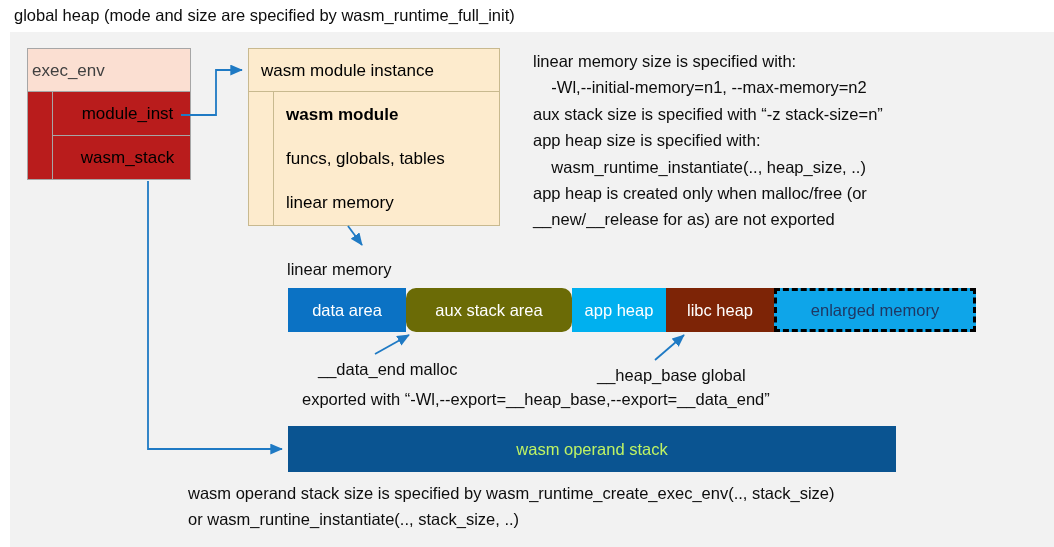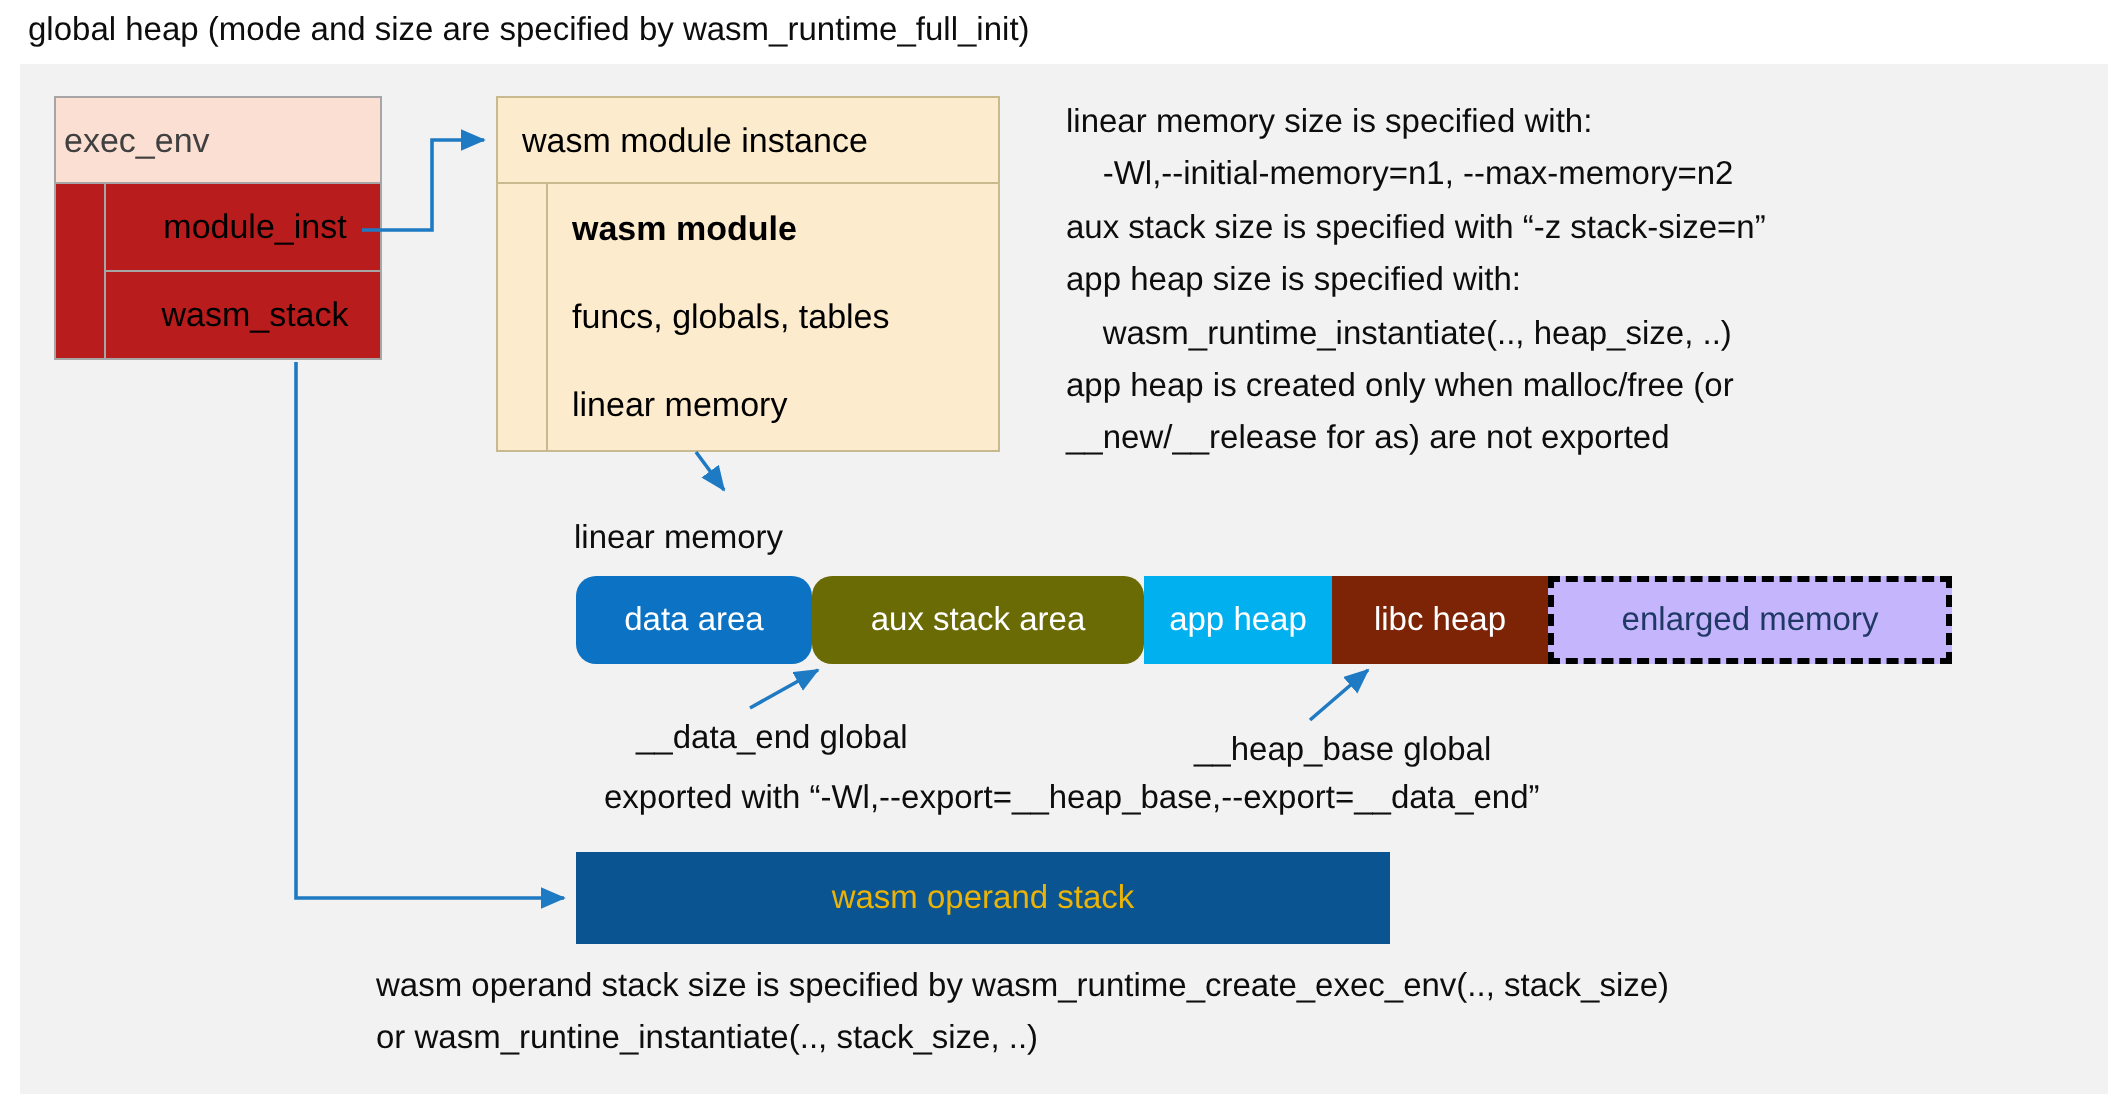--- a/index.html
+++ b/index.html
@@ -105,44 +105,44 @@
     box-sizing: border-box;
     display: flex;
     align-items: center;
     justify-content: center;
     font-size: 16.5px;
     color: #ffffff;
     white-space: nowrap;
   }
   .seg.dashed {
     border: 3px dashed #000000;
-    background: #c4b5fd;
+    background: #0ea5e9;
     color: #1f3864;
     align-items: center;
   }
   
   .anno {
     position: absolute;
     font-size: 16.5px;
     line-height: 22px;
     color: #0d0d0d;
     white-space: nowrap;
   }
   
   #operand-stack {
     position: absolute;
     left: 288px;
     top: 426px;
-    width: 407px;
+    width: 608px;
     height: 46px;
     background: #0a5491;
     display: flex;
     align-items: center;
     justify-content: center;
-    color: #eab308;
+    color: #bef264;
     font-size: 16.5px;
     white-space: nowrap;
   }
   #bottom-text {
     position: absolute;
     left: 188px;
     top: 480px;
     font-size: 16.5px;
     line-height: 26.4px;
     color: #0d0d0d;
@@ -195,38 +195,38 @@
   <div id="rhs-text">linear memory size is specified with:
     -Wl,--initial-memory=n1, --max-memory=n2
 aux stack size is specified with “-z stack-size=n”
 app heap size is specified with:
     wasm_runtime_instantiate(.., heap_size, ..)
 app heap is created only when malloc/free (or
 __new/__release for as) are not exported</div>
 
   <div id="linear-memory-label">linear memory</div>
   <div id="memory-strip">
-      <div class="seg" style="width: 118px; background: rgb(11, 114, 196); border-radius: 10px;">
+      <div class="seg" style="width: 118px; background: rgb(11, 114, 196);">
         <span>data area</span>
       </div>
       <div class="seg" style="width: 166px; background: rgb(107, 107, 6); border-radius: 10px;">
         <span>aux stack area</span>
       </div>
       <div class="seg" style="width: 94px; background: rgb(0, 176, 239);">
         <span>app heap</span>
       </div>
       <div class="seg" style="width: 108px; background: rgb(125, 36, 6);">
         <span>libc heap</span>
       </div>
       <div class="seg dashed" style="width: 202px;">
         <span>enlarged memory</span>
       </div>
     </div>
 
-  <div class="anno" style="left:318px; top:358px;">__data_end global</div>
+  <div class="anno" style="left:318px; top:358px;">__data_end malloc</div>
   <div class="anno" style="left:302px; top:388px;">exported with “-Wl,--export=__heap_base,--export=__data_end”</div>
   <div class="anno" style="left:597px; top:364px;">__heap_base global</div>
 
   <div id="operand-stack" style="background: rgb(10, 84, 145);">
     <span>wasm operand stack</span>
   </div>
   <div id="bottom-text">wasm operand stack size is specified by wasm_runtime_create_exec_env(.., stack_size)
 or wasm_runtine_instantiate(.., stack_size, ..)</div>
 
   <svg id="connectors" viewBox="0 0 1054 547" xmlns="http://www.w3.org/2000/svg">

